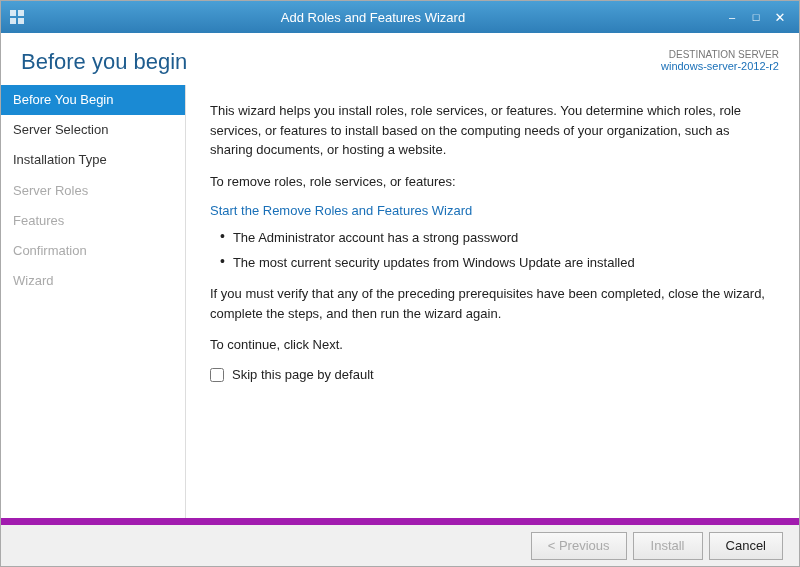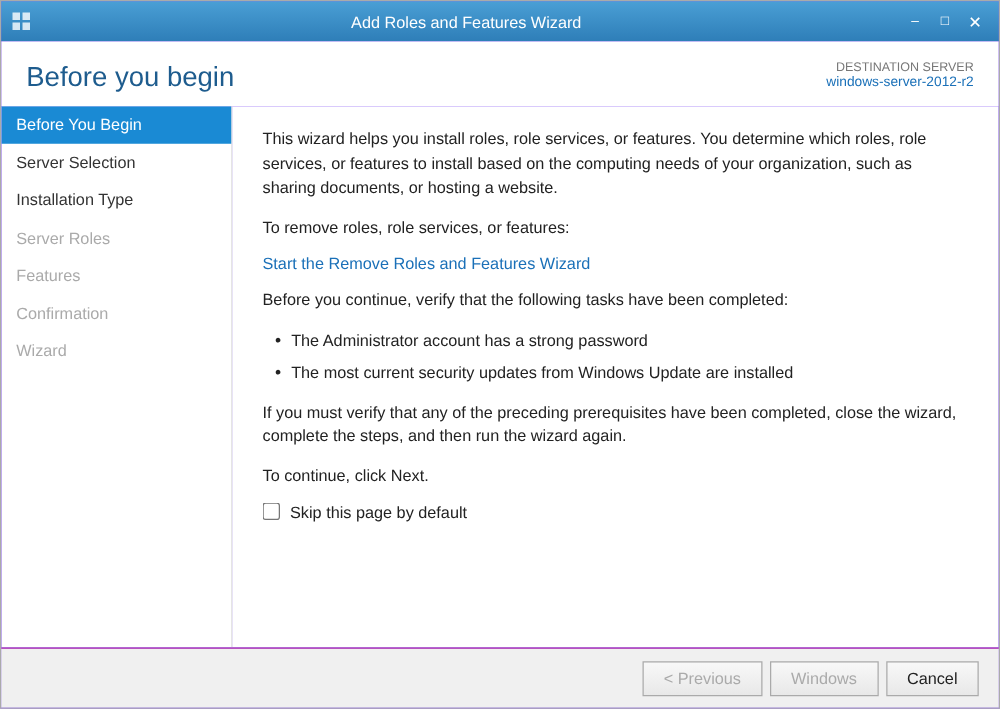--- a/index.html
+++ b/index.html
@@ -165,38 +165,38 @@
     .bullet-item::before {
       content: "•";
       margin-right: 8px;
       flex-shrink: 0;
       font-size: 14px;
     }
 
     
     .checkbox-area {
       display: flex;
-      align-items: flex-start;
+      align-items: flex-end;
       gap: 8px;
     }
     .checkbox-area input[type="checkbox"] {
       width: 14px;
       height: 14px;
       cursor: pointer;
     }
     .checkbox-label {
       font-size: 13px;
       color: #222;
     }
 
     
     .footer {
       height: 48px;
       background: #f0f0f0;
-      border-top: 1px solid #a21caf;
+      border-top: 7px solid #a21caf;
       display: flex;
       align-items: center;
       justify-content: flex-end;
       padding: 0 16px;
       gap: 6px;
       flex-shrink: 0;
     }
     .footer-btn {
       padding: 5px 16px;
       font-size: 13px;
@@ -277,21 +277,20 @@
           <span>Wizard</span>
         </div>
       </div>
 
       <div class="content-panel">
         <p>This wizard helps you install roles, role services, or features. You determine which roles, role services, or features to install based on the computing needs of your organization, such as sharing documents, or hosting a website.</p>
 
         <p>To remove roles, role services, or features:</p>
         <a class="link">Start the Remove Roles and Features Wizard</a>
 
-        <p style="margin-top:12px;">Before you continue, verify that the following tasks have been completed:</p>
 
         <div class="bullet-list">
           <div class="bullet-item">
             <span>The Administrator account has a strong password</span>
           </div>
           <div class="bullet-item">
             <span>The most current security updates from Windows Update are installed</span>
           </div>
         </div>
 
@@ -301,16 +300,16 @@
         <div class="checkbox-area">
           <input type="checkbox" id="skipPage" style="">
           <label class="checkbox-label" for="skipPage">Skip this page by default</label>
         </div>
       </div>
     </div>
   </div>
 
   <div class="footer">
     <button class="footer-btn" disabled="">&lt; Previous</button>
-    <button class="footer-btn" disabled="">Windows</button>
+    <button class="footer-btn" disabled="">Install</button>
     <button class="footer-btn">Cancel</button>
   </div>
 </div>
 
 </body></html>

